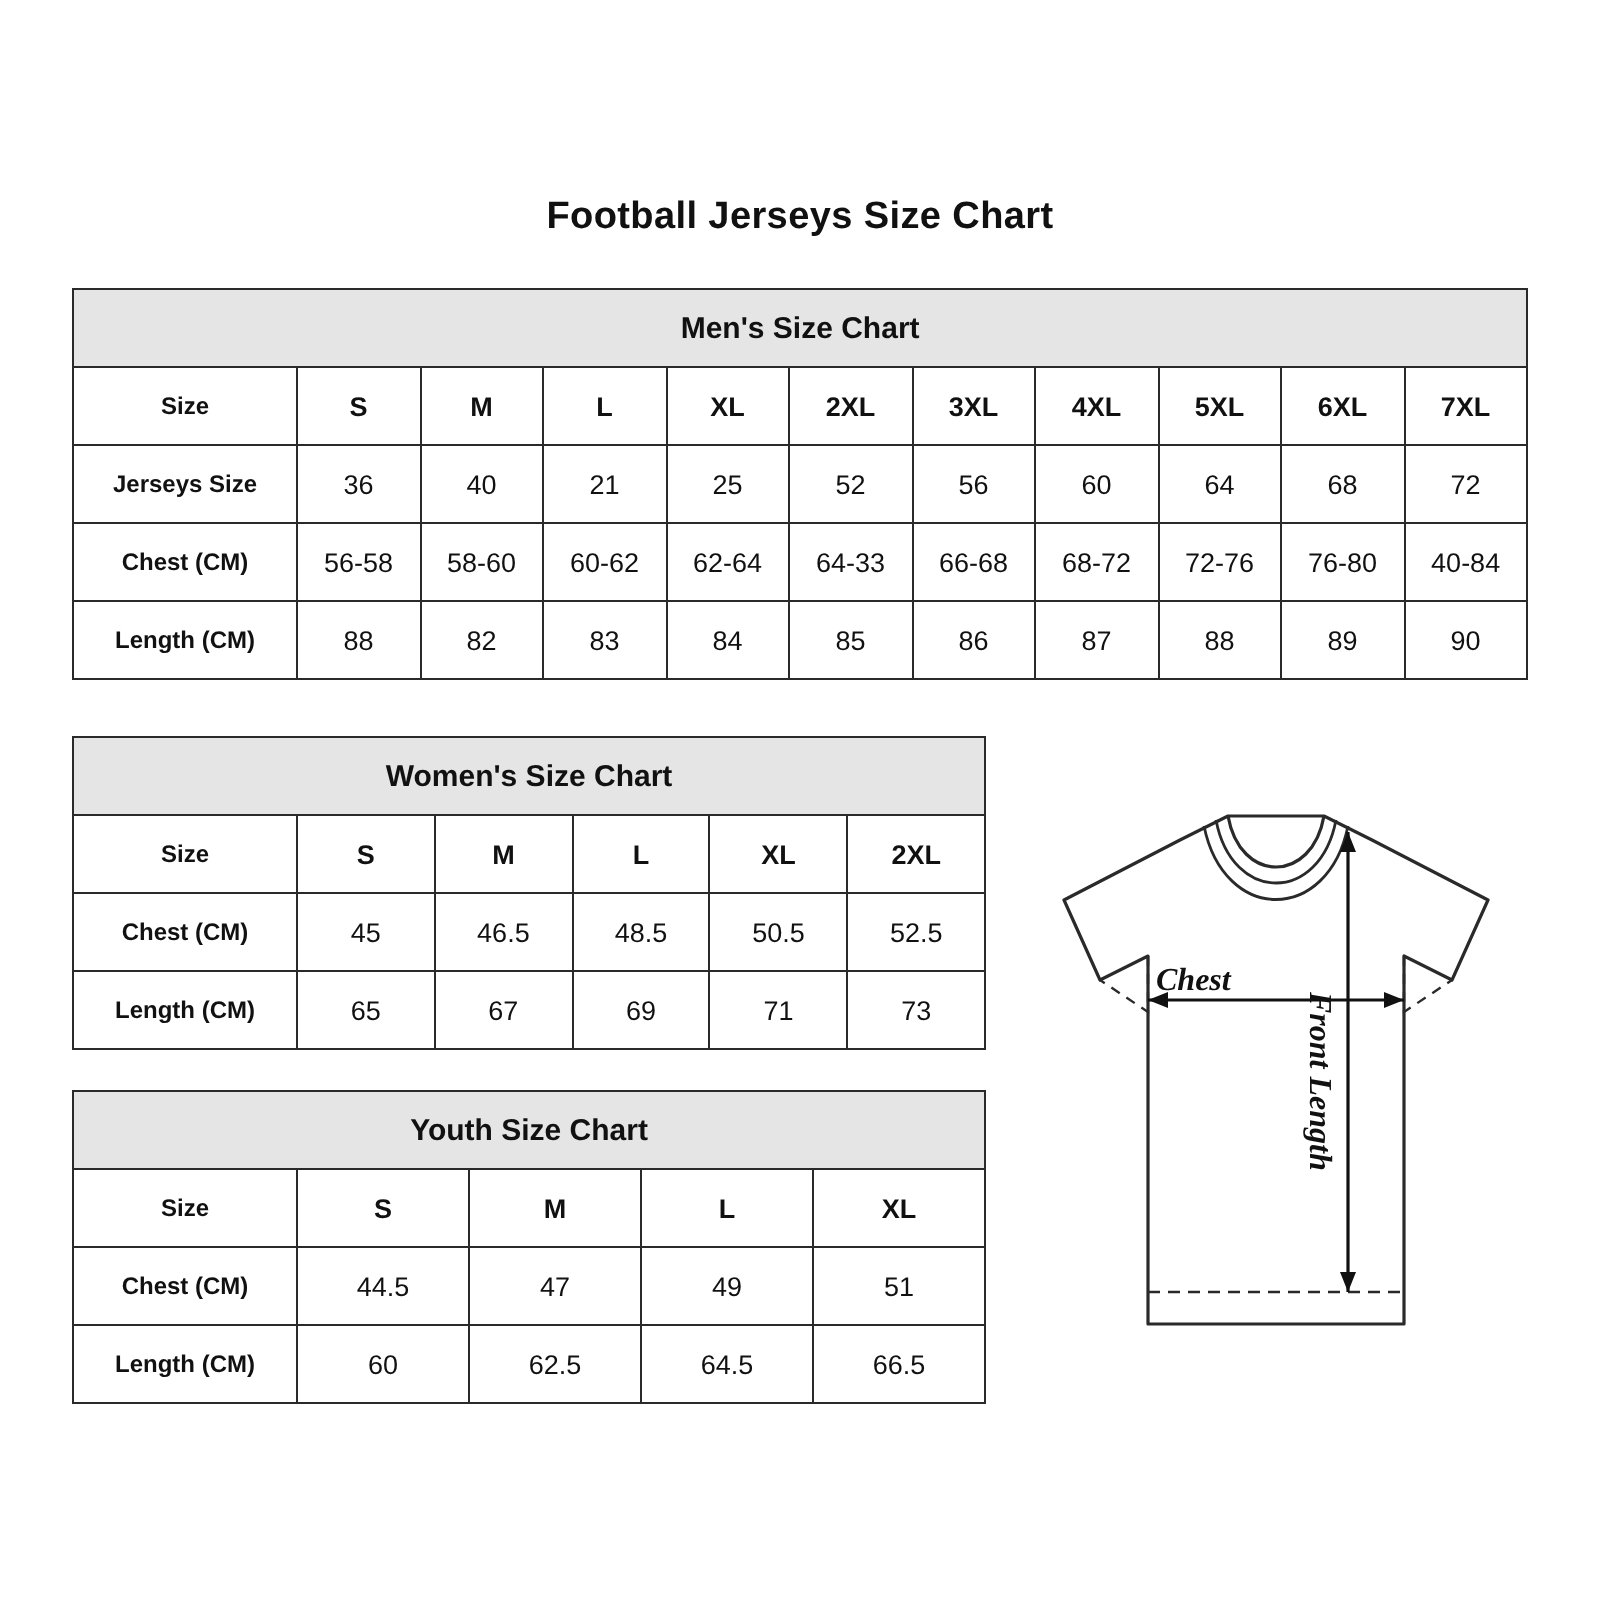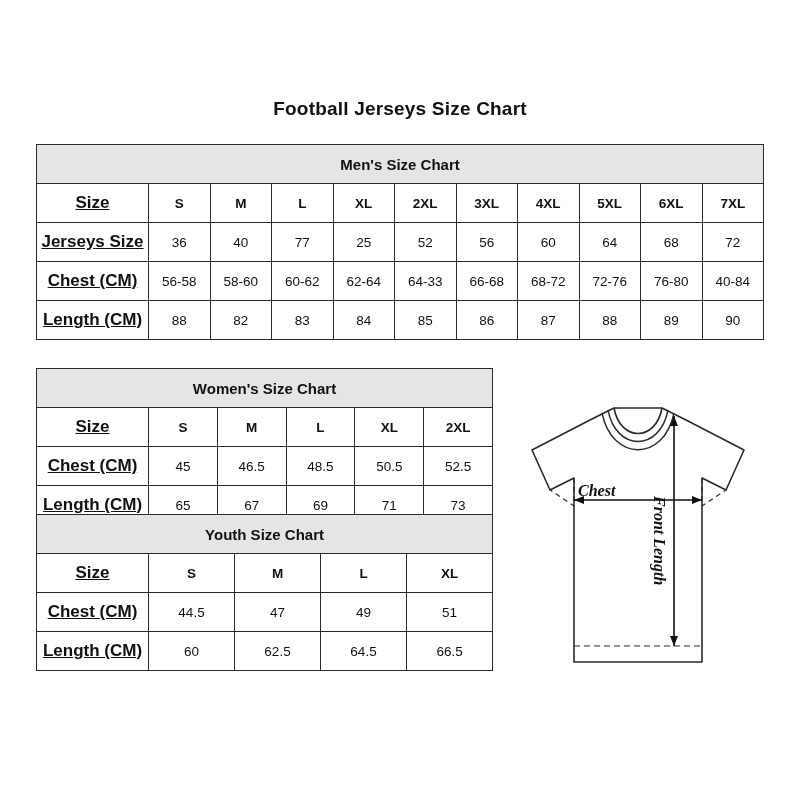--- a/index.html
+++ b/index.html
@@ -50,22 +50,21 @@
     height: 38px;
   }
   table.chart .section-head {
     background: #e5e5e5;
     font-weight: bold;
     font-size: 15px;
     height: 38px;
   }
   table.chart .rowlabel {
     font-weight: bold;
-    font-size: 17px;
-    text-decoration: underline;
+    font-size: 12px;
   }
   table.chart .colhead {
     font-weight: bold;
   }
 
   
   #mens-table {
     left: 36px;
     top: 144px;
     width: 728px;
@@ -78,21 +77,21 @@
     left: 36px;
     top: 368px;
     width: 456px;
   }
   #womens-table col.lbl { width: 112px; }
   #womens-table col.c   { width: 68.8px; }
 
   
   #youth-table {
     left: 36px;
-    top: 514px;
+    top: 545px;
     width: 456px;
   }
   #youth-table col.lbl { width: 112px; }
   #youth-table col.c   { width: 86px; }
 
   
   #shirt-figure {
     position: absolute;
     left: 498px;
     top: 396px;
@@ -156,21 +155,21 @@
         <td class="colhead">3XL</td>
         <td class="colhead">4XL</td>
         <td class="colhead">5XL</td>
         <td class="colhead">6XL</td>
         <td class="colhead">7XL</td>
       </tr>
       <tr>
         <td class="rowlabel">Jerseys Size</td>
         <td>36</td>
         <td>40</td>
-        <td>77</td>
+        <td>21</td>
         <td>25</td>
         <td>52</td>
         <td>56</td>
         <td>60</td>
         <td>64</td>
         <td>68</td>
         <td>72</td>
       </tr>
       <tr>
         <td class="rowlabel">Chest (CM)</td>

